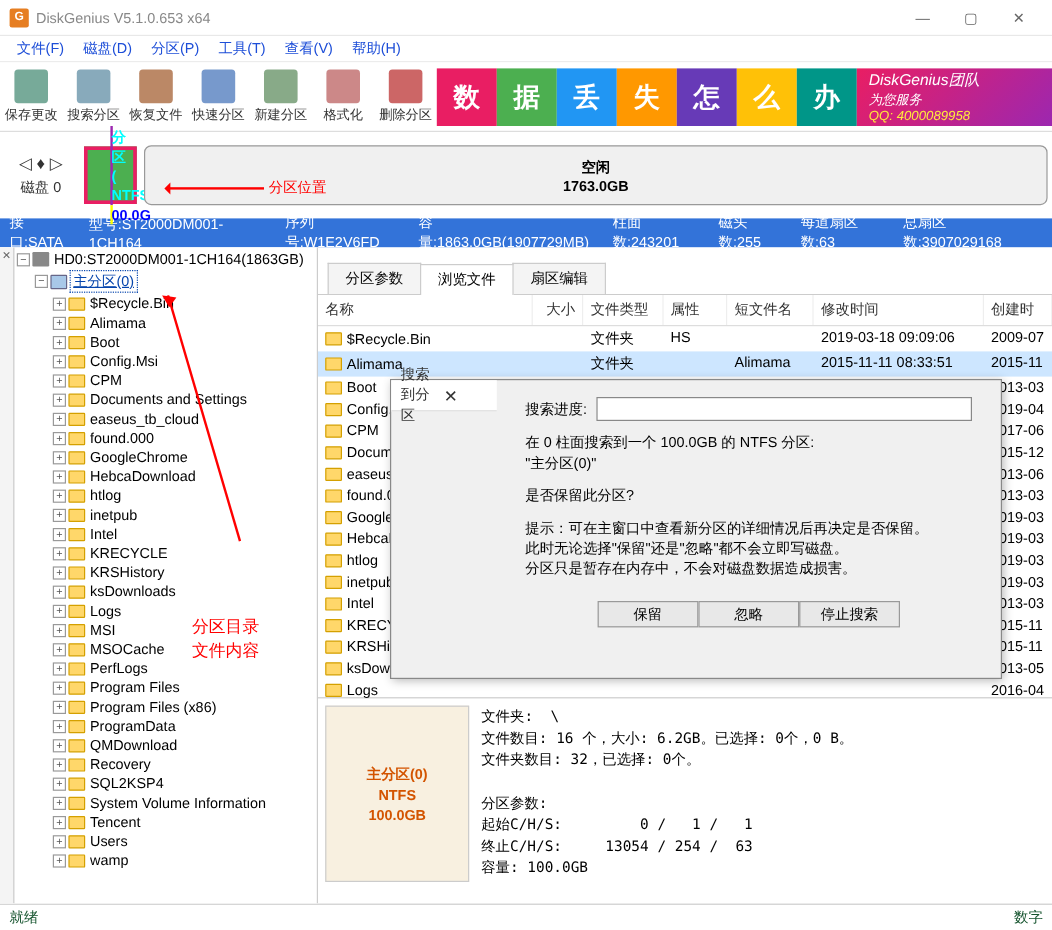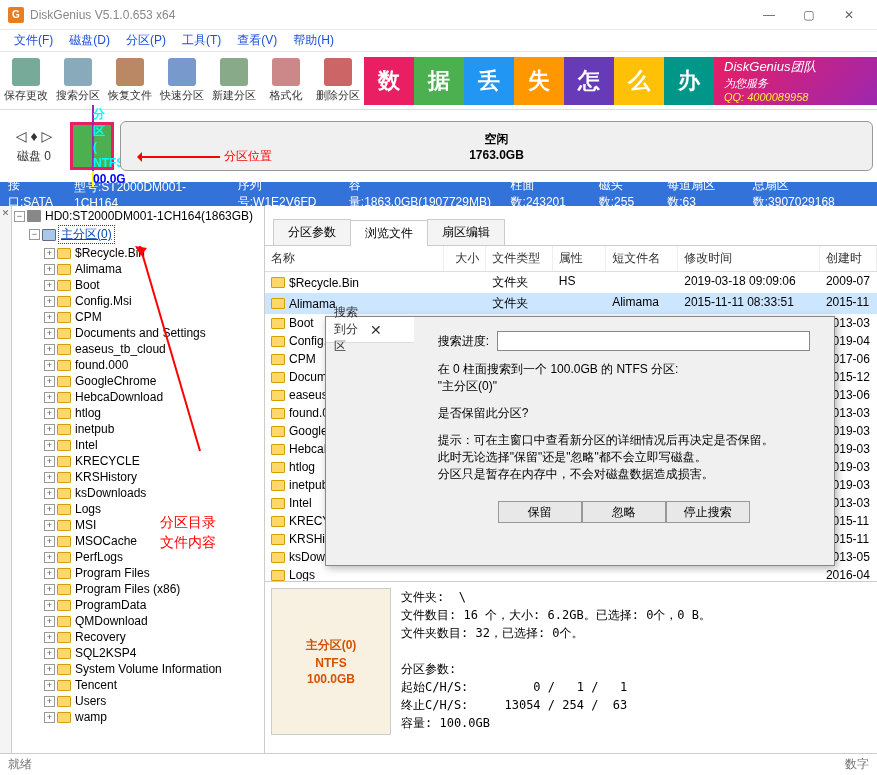--- a/index.html
+++ b/index.html
@@ -75,21 +75,21 @@
 .dlg-row { display: flex; align-items: center; gap: 8px; }
 .dlg-row input { flex: 1; height: 20px; border: 1px solid #888; background: #fff; }
 .dlg-btns { display: flex; justify-content: center; padding-top: 8px; }
 .dlg-btns button { width: 84px; height: 22px; background: #e8e8e8; border: 1px solid #999; }
 
 .summary { border-top: 1px solid #ccc; padding: 6px; display: flex; gap: 10px; height: 160px; }
 .sumleft { width: 120px; border: 1px solid #ccc; background: #f8f0e0; display: flex; flex-direction: column; align-items: center; justify-content: center; gap: 2px; }
 .sumleft .pname { color: #d35400; font-weight: bold; }
 .sumright { flex: 1; font-family: SimSun, monospace; line-height: 1.5; white-space: pre; }
 
-.statusbar { height: 22px; border-top: 1px solid #ccc; display: flex; align-items: center; padding: 1px 8px; justify-content: space-between; color: #737373; }
+.statusbar { height: 22px; border-top: 1px solid #ccc; display: flex; align-items: center; padding: 1px 8px; justify-content: space-between; color: #14532d; }
 </style>
 </head>
 <body>
 
 <div class="titlebar">
   <span class="appicon">G</span>
   <span class="title">DiskGenius V5.1.0.653 x64</span>
   <span class="winbtn">―</span>
   <span class="winbtn">▢</span>
   <span class="winbtn">✕</span>

